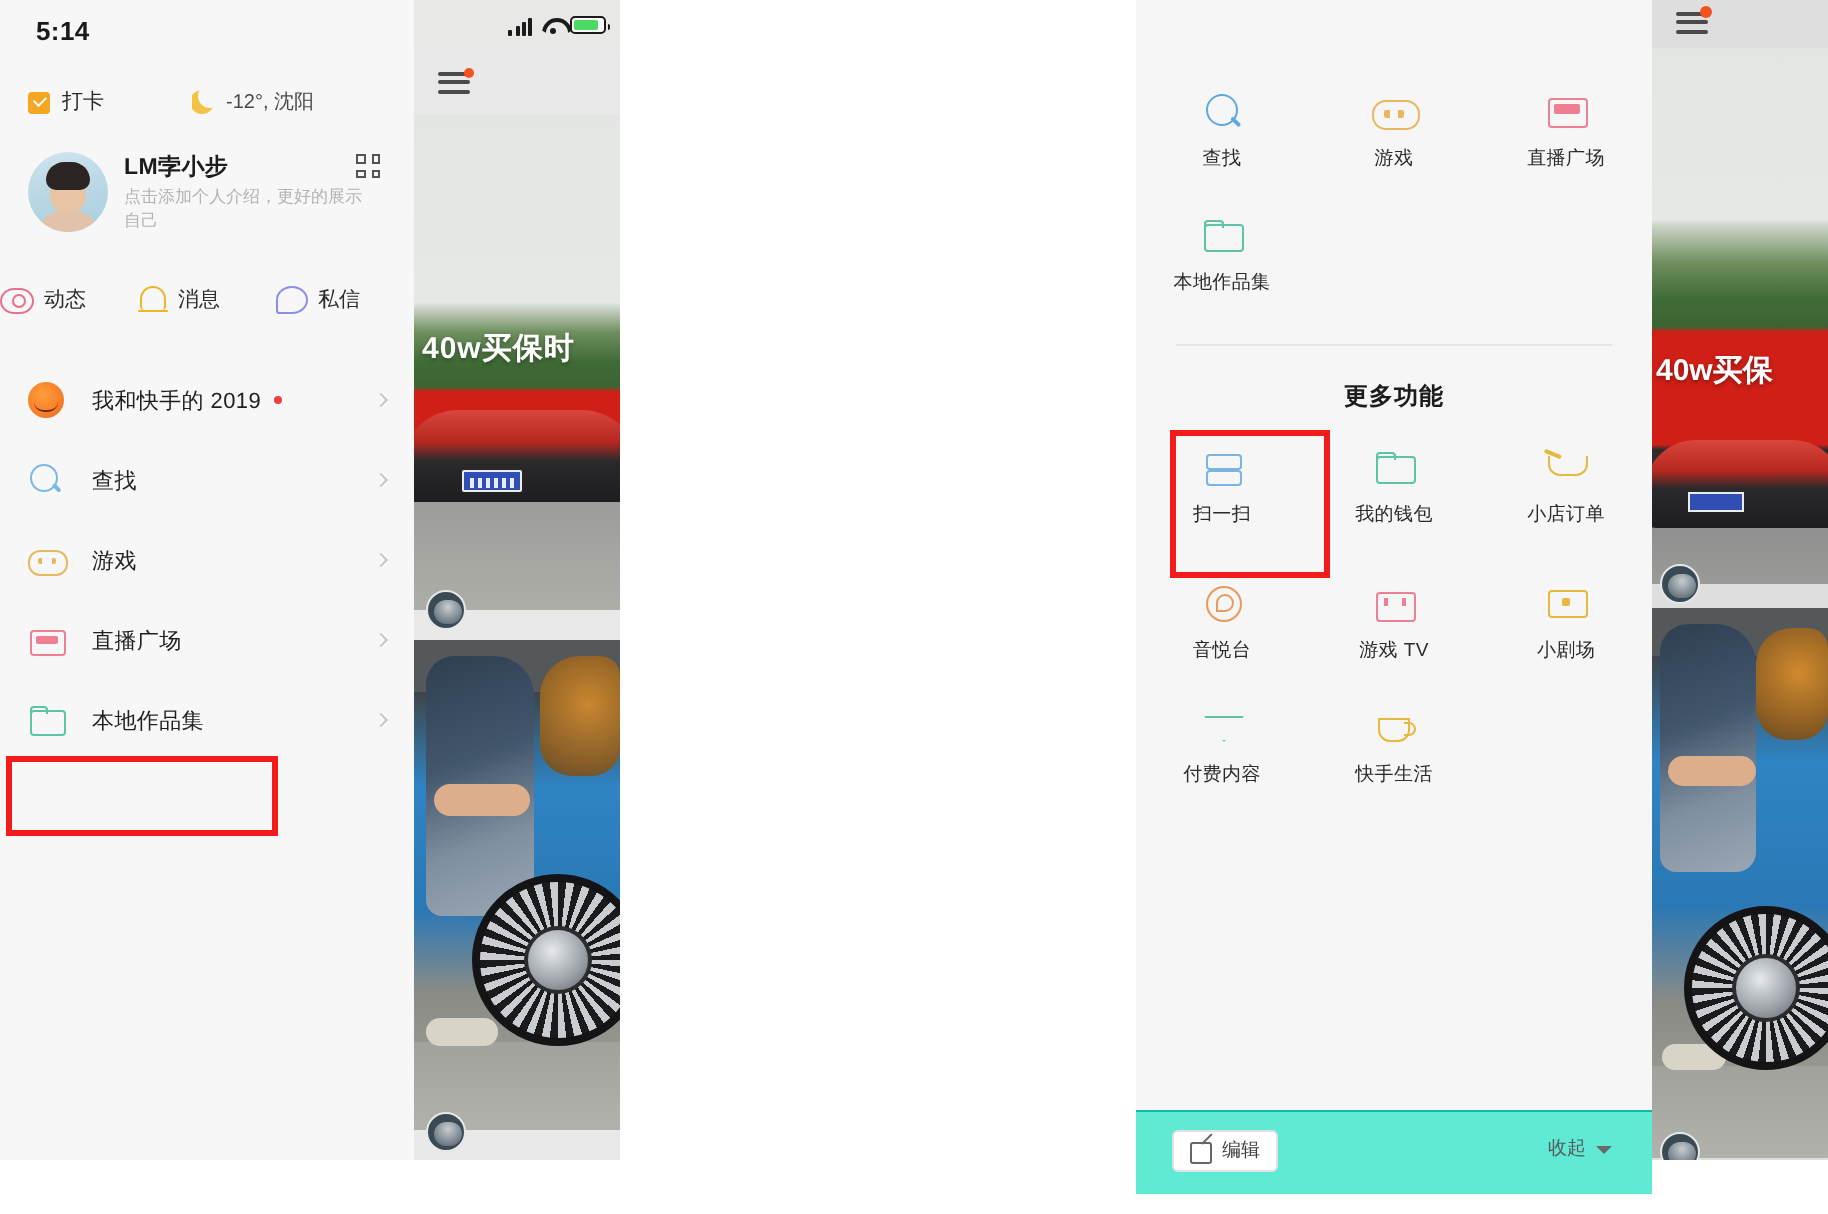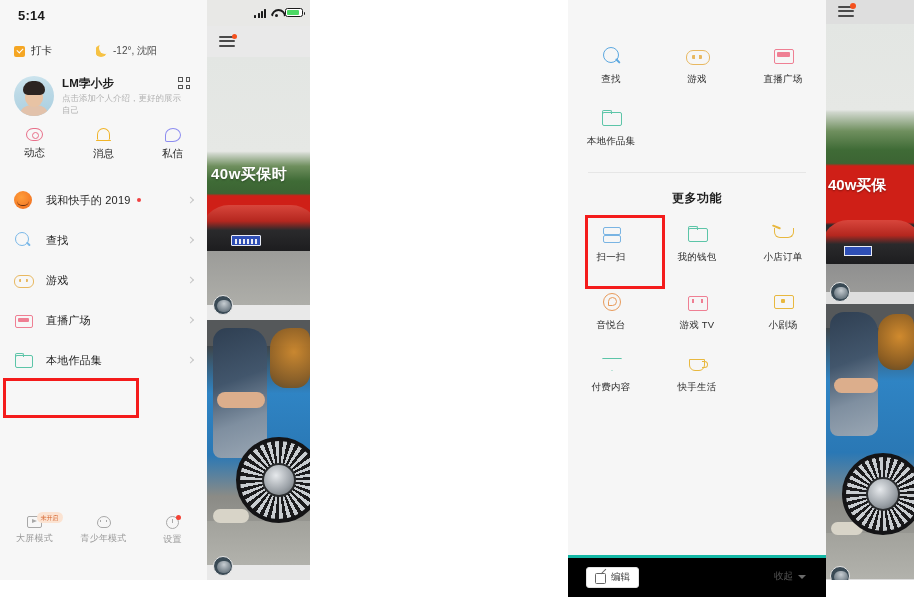--- a/index.html
+++ b/index.html
@@ -90,21 +90,21 @@
   .qr i:nth-child(2){left:7.5px;top:0;}
   .qr i:nth-child(3){left:0;top:7.5px;}
   .qr i:nth-child(4){left:7.5px;top:7.5px;}
   .bio {
     position:absolute; left:62px; top:20px; width:120px;
     font-size:8.5px; line-height:1.45; color:#b3b3b3;
   }
 
   
   .actions { position:absolute; left:0; top:128px; width:207px; height:44px; display:flex;}
-  .action { flex:1; display:flex; flex-direction:column; align-items:center; gap:5px;}
+  .action { flex:1; display:flex; flex-direction:row; align-items:center; gap:5px;}
   .action .lbl { font-size:10.5px; color:#2b2b2b;}
   .eye-ico { width:17px; height:13px; position:relative;}
   .eye-ico::before{
     content:""; position:absolute; inset:0; border:1.4px solid #e8708a;
     border-radius:50% / 60%;
   }
   .eye-ico::after{
     content:""; position:absolute; left:5.6px; top:3.6px; width:5px; height:5px;
     border:1.4px solid #e8708a; border-radius:50%;
   }
@@ -404,21 +404,21 @@
   .g-theater::before{content:"";position:absolute;left:2px;top:3px;width:18px;height:12px;border:1.5px solid #e8b83f;border-radius:2px;}
   .g-theater::after{content:"";position:absolute;left:9px;top:7px;width:4px;height:4px;background:#e8b83f;border-radius:1px;}
   .g-pay::before{content:"";position:absolute;left:2px;top:4px;width:18px;height:11px;border:1.5px solid #5cc5a8;
     clip-path:polygon(0 0,100% 0,50% 100%);}
   .g-cup::before{content:"";position:absolute;left:3px;top:5px;width:14px;height:10px;border:1.6px solid #e8b83f;border-radius:0 0 6px 6px;}
   .g-cup::after{content:"";position:absolute;left:16px;top:7px;width:5px;height:5px;border:1.5px solid #e8b83f;border-left:none;border-radius:0 5px 5px 0;}
 
   
   .rbottom {
     position:absolute; left:0; bottom:0; width:258px; height:42px;
-    border-top:3px solid #14b8a6; background:#000000;text-decoration:underline;
+    border-top:1px solid #14b8a6; background:#5eead4;text-decoration:underline;
   }
   .edit-btn {
     position:absolute; left:18px; top:9px; height:21px;
     background:#fff; border:1px solid #e2e2e2; border-radius:3px;
     display:flex; align-items:center; gap:5px; padding:0 8px;
   }
   .edit-btn .pen { width:11px; height:11px; position:relative;}
   .edit-btn .pen::before{content:"";position:absolute;left:0;top:1px;width:9px;height:9px;border:1.2px solid #666;border-radius:1.5px;}
   .edit-btn .pen::after{content:"";position:absolute;left:5px;top:-1px;width:7px;height:1.2px;background:#666;transform:rotate(-45deg);}
   .edit-btn .t { font-size:9.5px; color:#3a3a3a;}
@@ -574,37 +574,20 @@
           <span class="mlbl">直播广场</span>
           <span class="chev"></span>
         </div>
         <div class="mrow">
           <span class="mico ico-local"></span>
           <span class="mlbl">本地作品集</span>
           <span class="chev"></span>
         </div>
       </div>
 
-      <div class="lbottom">
-        <div class="lb-item">
-          <span class="tv-ico"></span>
-          <span class="badge">未开启</span>
-          <span class="lbl">大屏模式</span>
-        </div>
-        <div class="lb-item">
-          <span class="teen-ico"></span>
-          <span class="lbl">青少年模式</span>
-        </div>
-        <div class="lb-item">
-          <span class="gear-ico">
-              <span class="reddot"></span>
-            </span>
-          <span class="lbl">设置</span>
-        </div>
-      </div>
 
     </div>
 
     <div class="hl-box" style="left:3px;top:378px;width:136px;height:40px;"></div>
   </div>
 
   <div id="right-phone">
 
     <div class="strip" id="right-strip">
       <div class="rhamb">

